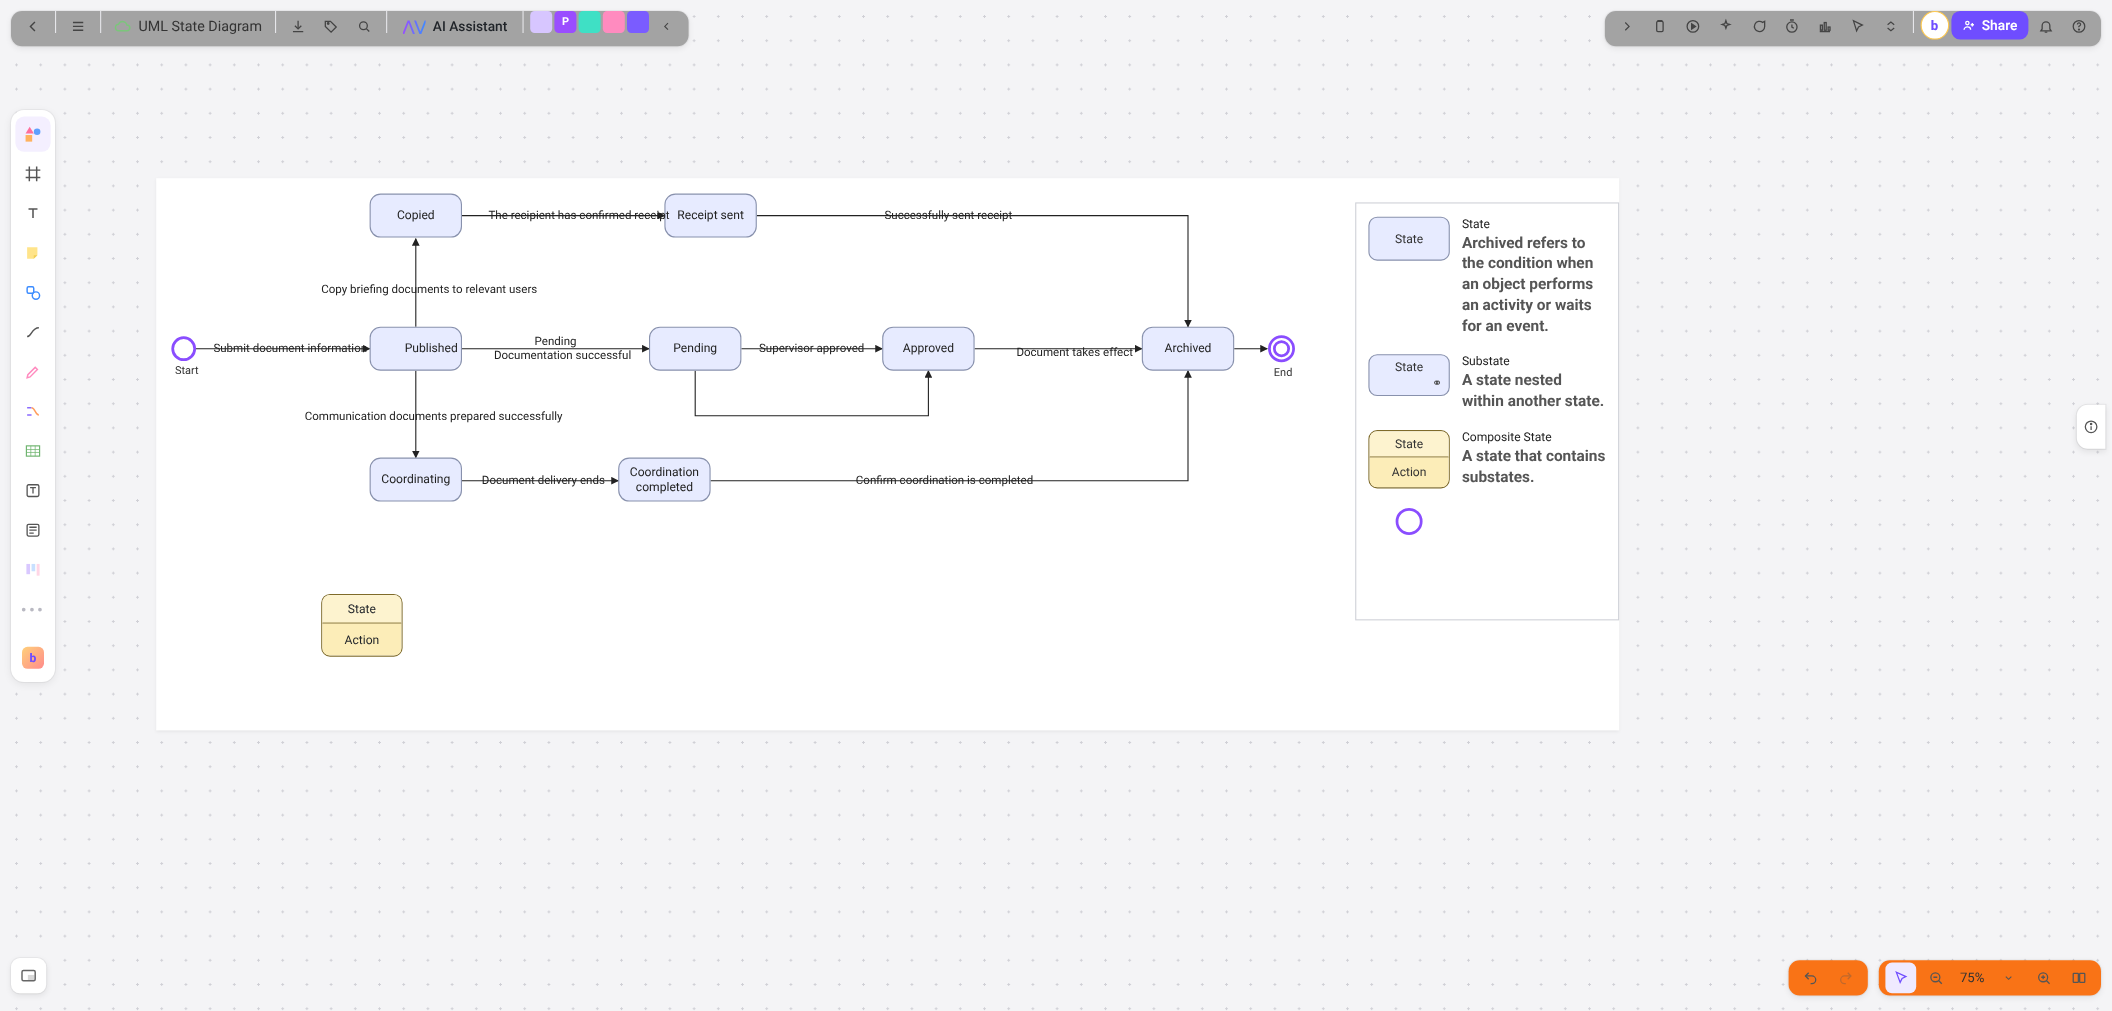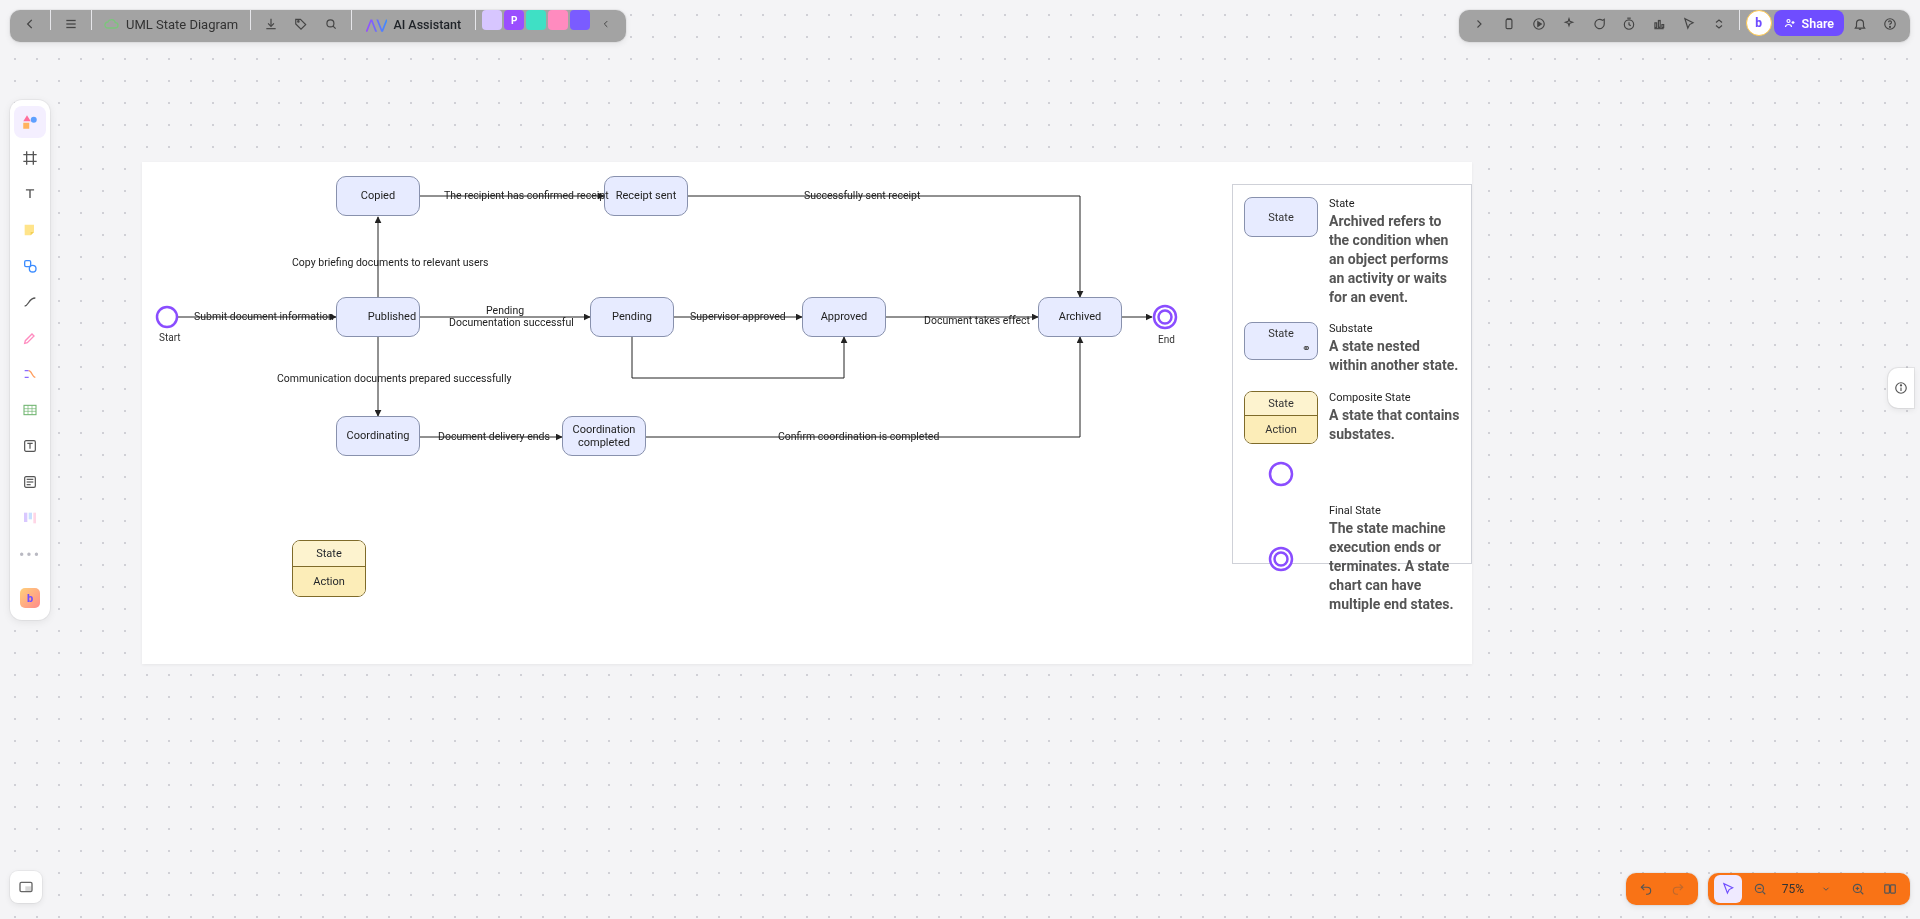--- a/index.html
+++ b/index.html
@@ -603,25 +603,13 @@
       <div class="legend-desc">A state that contains substates.</div>
     </div>
   </div>
   <div class="legend-row">
     <div class="legend-icon lg-circle-init">
       <svg width="28" height="28" viewBox="0 0 28 28">
           <circle cx="14" cy="14" r="11" fill="#fff" stroke="#8a4dff" stroke-width="2.5"></circle>
         </svg>
     </div>
   </div>
-  <div class="legend-row" style="margin-bottom:0">
-    <div class="legend-icon lg-circle-final">
-      <svg width="28" height="28" viewBox="0 0 28 28">
-          <circle cx="14" cy="14" r="11" fill="#fff" stroke="#8a4dff" stroke-width="2.5"></circle>
-          <circle cx="14" cy="14" r="6.5" fill="#fff" stroke="#8a4dff" stroke-width="2.5"></circle>
-        </svg>
-    </div>
-    <div class="legend-text">
-      <div class="legend-title">Final State</div>
-      <div class="legend-desc">The state machine execution ends or terminates. A state chart can have multiple end states.</div>
-    </div>
-  </div>
 </div>
 
 </body></html>

